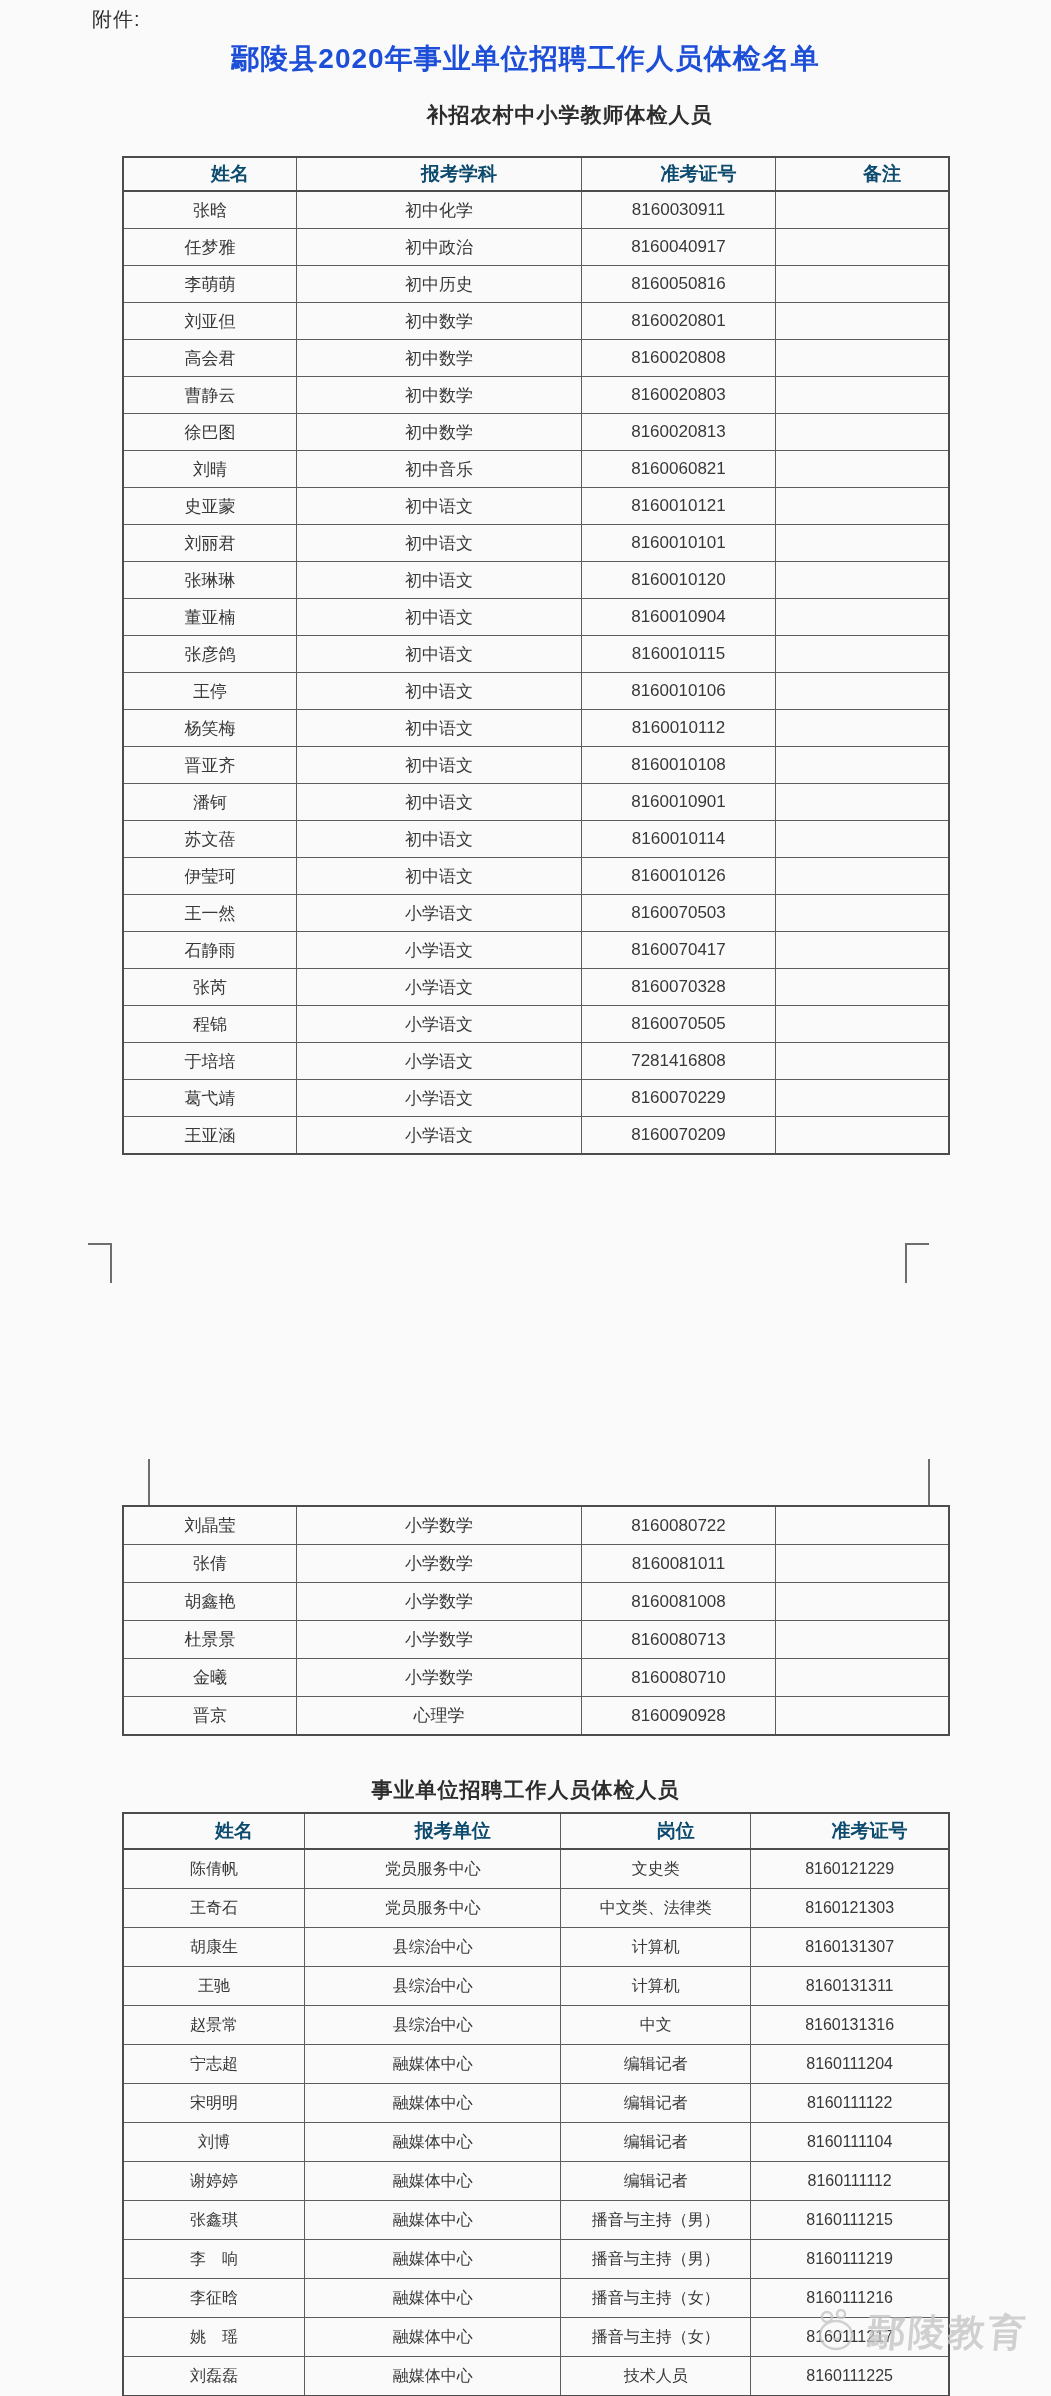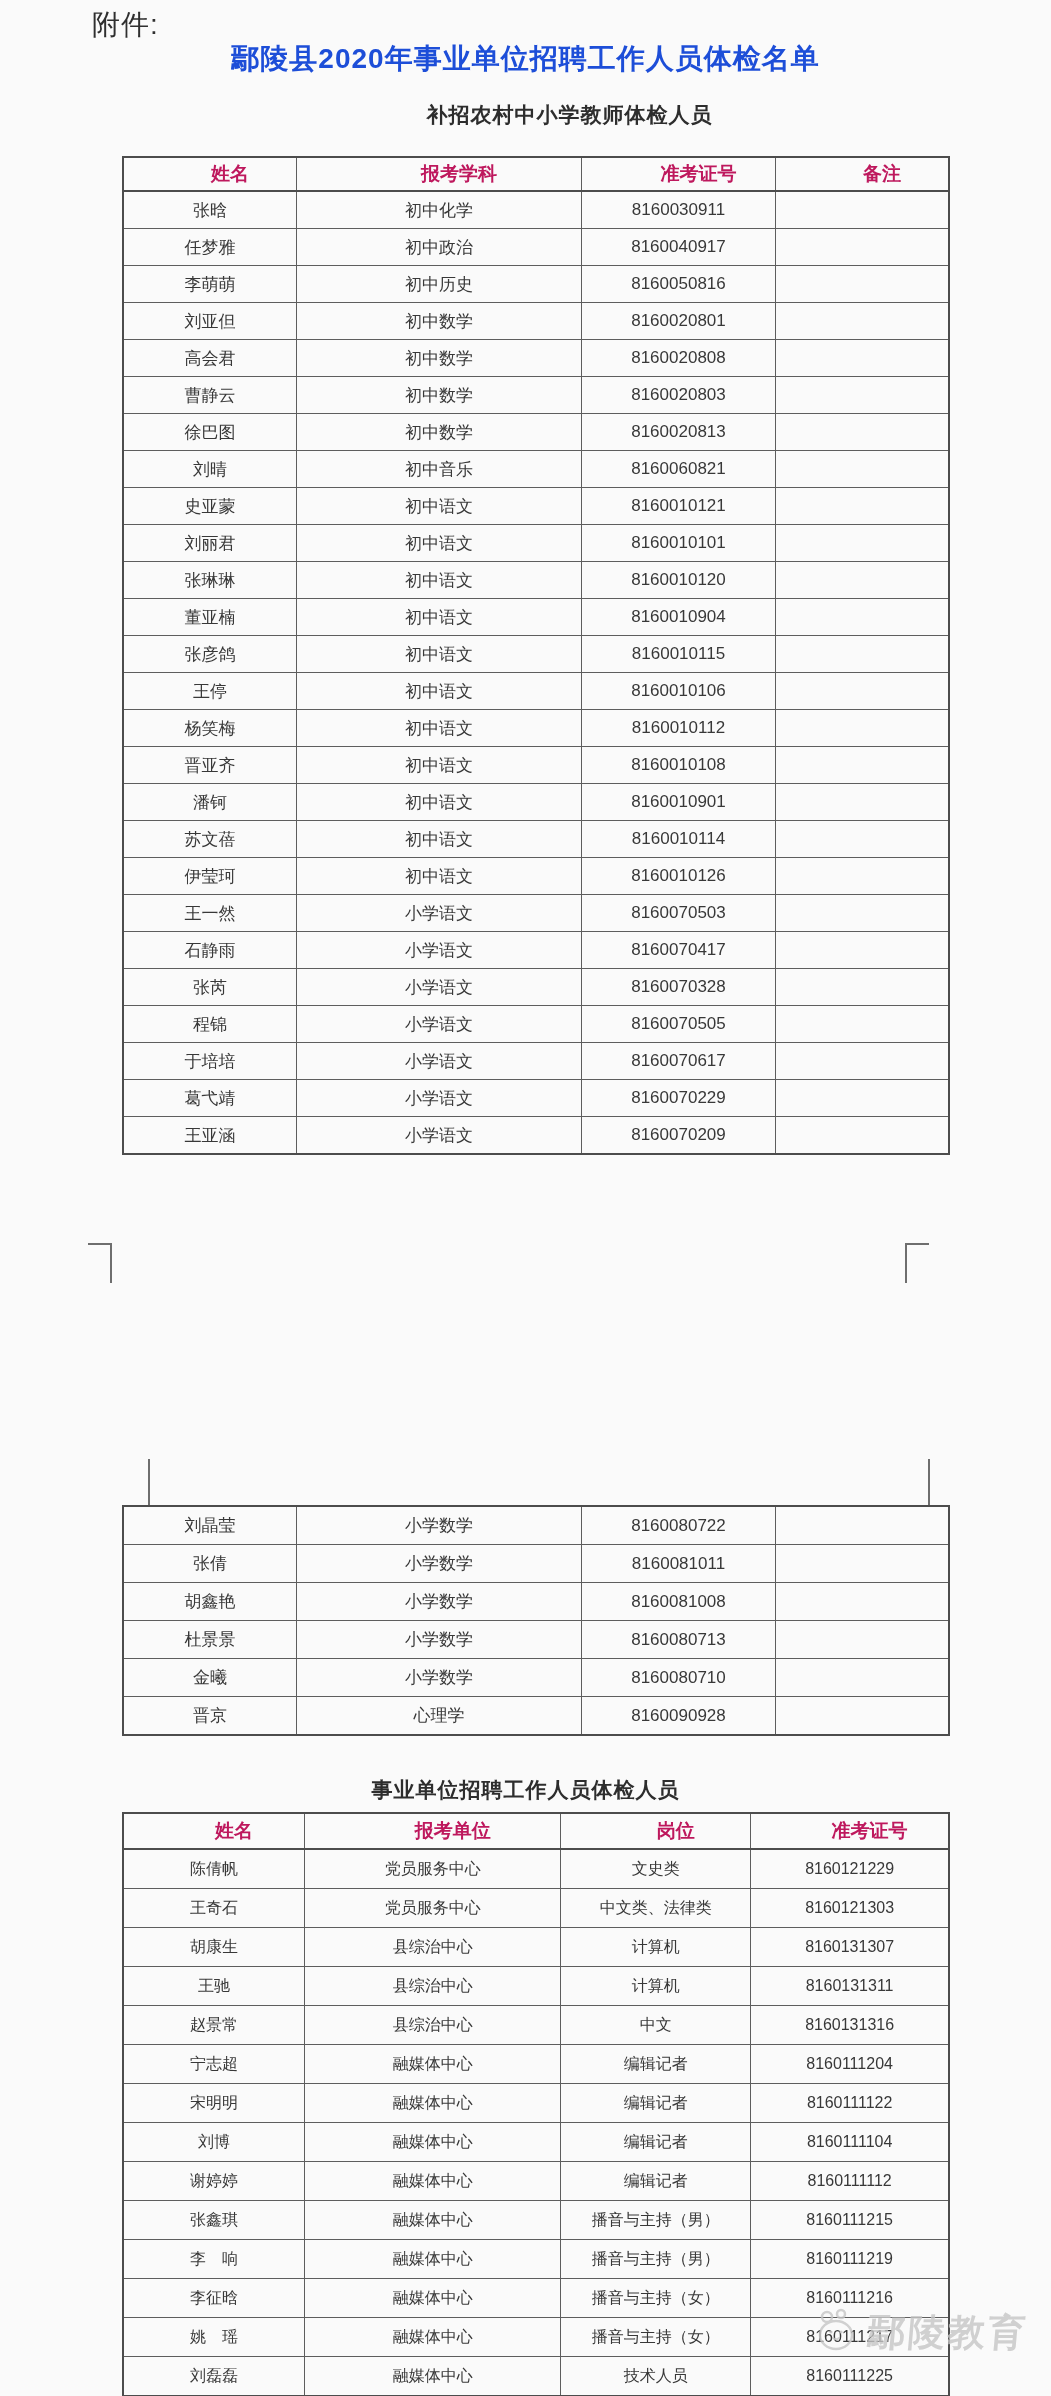--- a/index.html
+++ b/index.html
@@ -3,21 +3,21 @@
 <meta charset="utf-8">
 <style>
   html,body{margin:0;padding:0;}
   body{
     width:1051px;height:2396px;position:relative;overflow:hidden;
     background:#fafafa;
     font-family:"Liberation Sans","DejaVu Sans",sans-serif;
     color:#333;
   }
   .abs{position:absolute;}
-  .attachment{left:92px;top:6px;font-size:28px;color:#2f2f2f;letter-spacing:1px;}
+  .attachment{left:92px;top:6px;font-size:20px;color:#2f2f2f;letter-spacing:1px;}
   .main-title{
     left:0;top:40px;width:100%;text-align:center;
     font-size:28px;font-weight:700;color:#1d4ed8;letter-spacing:1px;
   }
   .section-title{
     width:100%;text-align:center;font-size:21px;font-weight:700;color:#2d2d2d;letter-spacing:1px;
   }
   .t1-title{left:0;top:101px;margin-left:44px;}
   .t2-title{left:0;top:1776px;}
 
@@ -26,21 +26,21 @@
     background:transparent;
   }
   .doc-table{position:absolute;left:122px;width:828px;}
   .doc-table th,.doc-table td{
     border:1px solid #5d5d5d;
     text-align:center;vertical-align:middle;
     font-size:17px;color:#383838;
     padding:0 4px;overflow:hidden;white-space:nowrap;
   }
   .doc-table{border:2px solid #4c4c4c;}
-  .doc-table th{font-size:19px;font-weight:700;color:#be185d;border-bottom:2px solid #4c4c4c;padding-left:44px;}
+  .doc-table th{font-size:19px;font-weight:700;color:#0c4a6e;border-bottom:2px solid #4c4c4c;padding-left:44px;}
   .t1a{top:156px;}
   .t1a th{height:32px;}
   .t1a td{height:36px;}
   .t1b{top:1505px;}
   .t1b td{height:37px;text-align:center;}
   .t2{top:1812px;}
   .t2 th{height:34px;}
   .t2 td{height:38px;font-size:16px;}
 
   col.c1-name{width:21%;} col.c1-subj{width:34.5%;} col.c1-num{width:23.5%;} col.c1-note{width:21%;}
@@ -225,21 +225,21 @@
     </tr>
       <tr>
       <td>程锦</td>
       <td>小学语文</td>
       <td>8160070505</td>
       <td></td>
     </tr>
       <tr>
       <td>于培培</td>
       <td>小学语文</td>
-      <td>8160070617</td>
+      <td>7281416808</td>
       <td></td>
     </tr>
       <tr>
       <td>葛弋靖</td>
       <td>小学语文</td>
       <td>8160070229</td>
       <td></td>
     </tr>
       <tr>
       <td>王亚涵</td>

